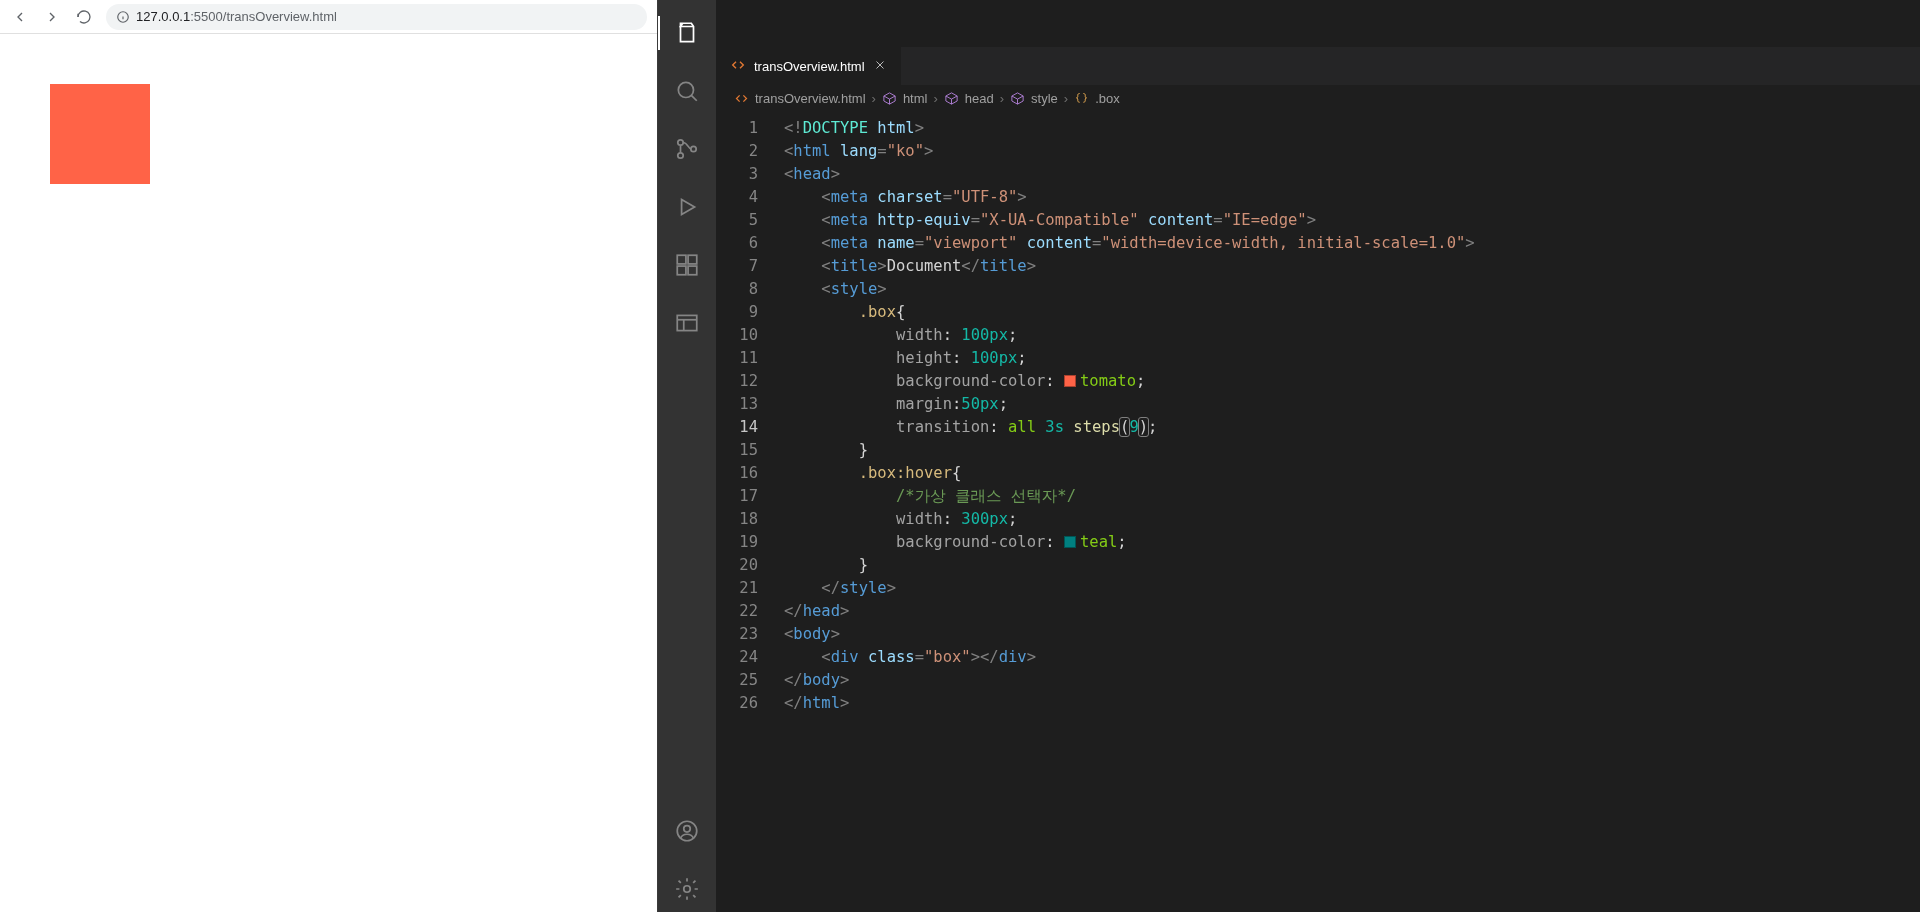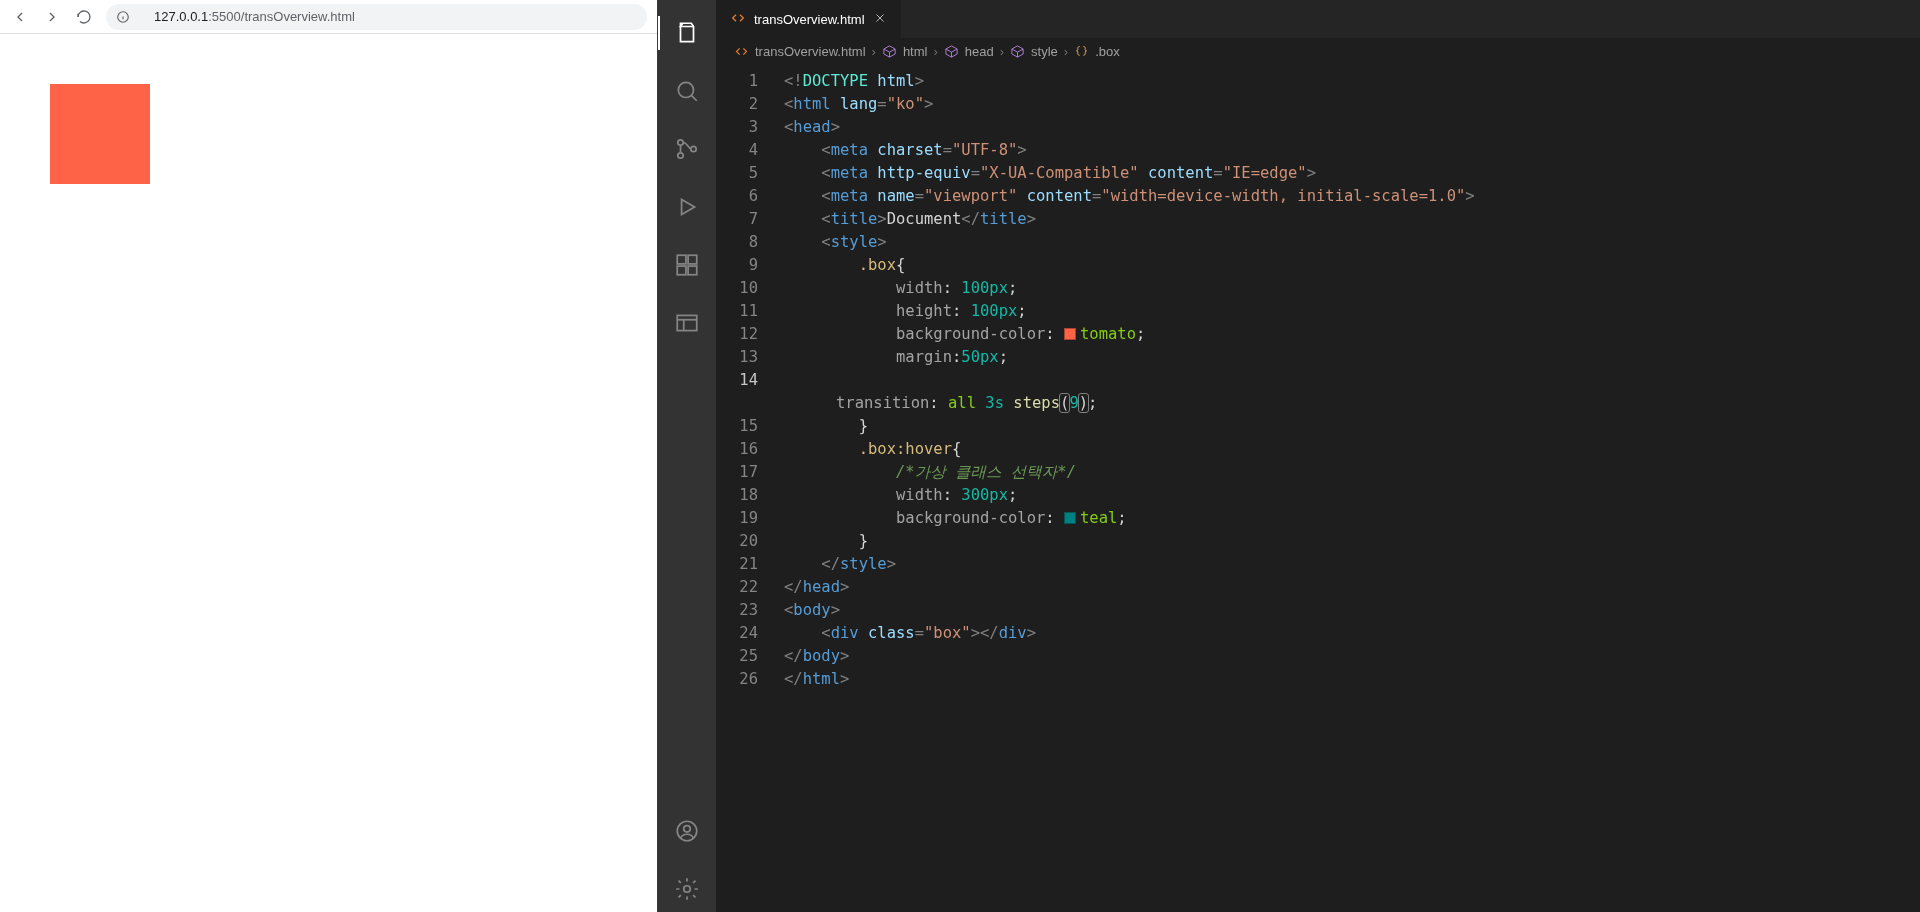--- a/index.html
+++ b/index.html
@@ -13,21 +13,21 @@
     border-right: 1px solid #3a3a3a;
   }
   .browser-toolbar {
     height: 34px; background: #ffffff; display: flex; align-items: center;
     gap: 12px; padding: 0 10px; border-bottom: 1px solid #e0e0e0;
     color: #5f6368; font-size: 14px;
   }
   .nav-btn { width: 20px; height: 20px; display:flex; align-items:center; justify-content:center; cursor:pointer; }
   .nav-btn svg { width: 16px; height: 16px; stroke: #5f6368; fill:none; stroke-width:2; }
   .addr {
-    flex: 1; display:flex; align-items:center; gap:24px;
+    flex: 1; display:flex; align-items:center; gap:6px;
     background:#f1f3f4; border-radius:14px; height:26px; padding:0 10px;
     font-size:13px; color:#5f6368;
   }
   .addr .host { color:#202124; }
   .addr .path { color:#5f6368; }
   .page { flex:1; background:#fff; position:relative; }
   .box { width:100px; height:100px; background:#ff6347; margin:50px; }
 
   
   .vscode {
@@ -44,21 +44,21 @@
     width:46px; height:46px; display:flex; align-items:center; justify-content:center;
     cursor:pointer; position:relative;
   }
   .ab-btn svg { width:26px; height:26px; stroke:#858585; fill:none; stroke-width:1.6; }
   .ab-btn.active::before{
     content:""; position:absolute; left:-6px; top:6px; bottom:6px; width:2px; background:#fff;
   }
   .ab-btn.active svg { stroke:#ffffff; }
 
   
-  .editor-area { flex:1; display:flex; flex-direction:column; min-width:0; }
+  .editor-area { flex:1; display:flex; flex-direction:column; min-width:0;margin-top:47px; }
 
   
   .tabs {
     height:38px; background:#252526; display:flex; align-items:stretch;
   }
   .tab {
     display:flex; align-items:center; gap:8px; padding:0 14px; background:#1e1e1e;
     border-right:1px solid #252526; color:#ffffff; font-size:13px; cursor:pointer;
   }
   .tab.active { background:#1e1e1e; }
@@ -81,36 +81,36 @@
     flex:1; background:#1e1e1e; overflow:auto;
     font-family: Consolas, "Menlo", monospace; font-size:15.5px; line-height:23px;
     color:#d4d4d4; padding-top:6px; white-space:pre;
   }
   .code-row { display:flex; }
   .gutter {
     width:60px; text-align:right; padding-right:18px; color:#858585; user-select:none;
     flex-shrink:0;
   }
   .code-row.current .gutter { color:#c6c6c6; }
-  .code-row.current { background:#2a2a2a14;flex-direction:column; }
+  .code-row.current { background:#2a2a2a14; }
   .line { flex:1; padding-left:8px; }
 
   
   .t-punct   { color:#808080; }
   .t-tag     { color:#569cd6; }
   .t-doctype { color:#5eead4; }
   .t-attr    { color:#9cdcfe; }
   .t-str     { color:#ce9178; }
   .t-text    { color:#d4d4d4;text-align:center; }
   .t-sel     { color:#d7ba7d; }
   .t-prop    { color:#a3a3a3; }
   .t-val     { color:#84cc16; }
   .t-num     { color:#14b8a6; }
   .t-func    { color:#dcdcaa; }
-  .t-comment { color:#6a9955;font-style:italic; }
+  .t-comment { color:#6a9955; }
   .t-white   { color:#d4d4d4; }
   .color-swatch {
     display:inline-block; width:12px; height:12px; border:1px solid #00000055;
     vertical-align:-1px; margin-right:4px;
   }
   .t-bracket-hl { outline:1px solid #808080; border-radius:2px; }
 
   
   .html-glyph path { stroke:#e37933; }
 </style>

